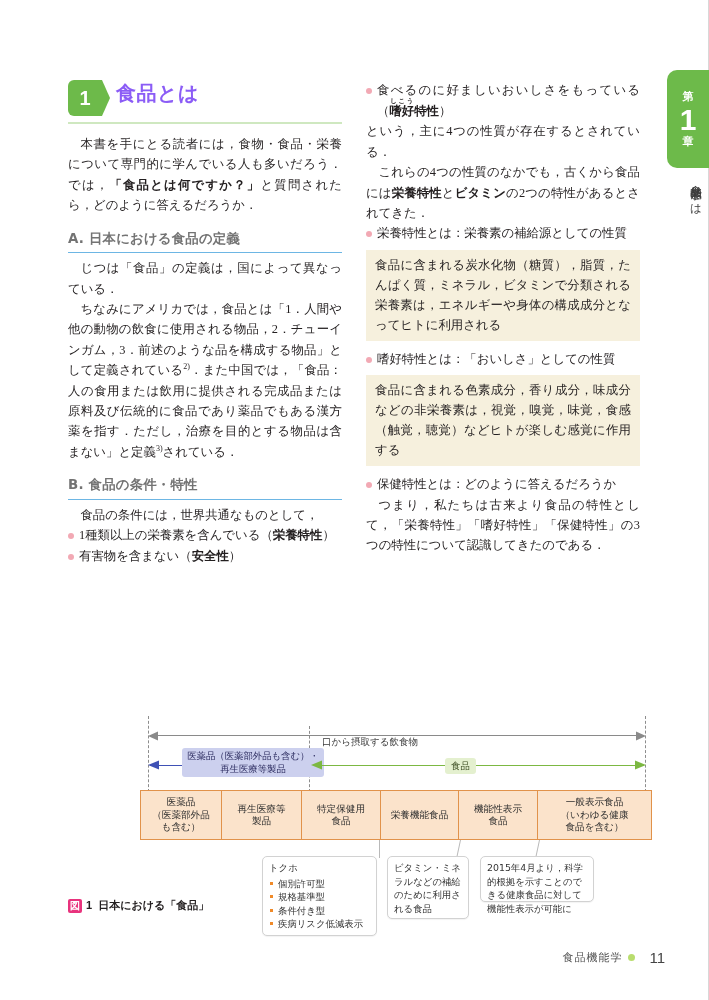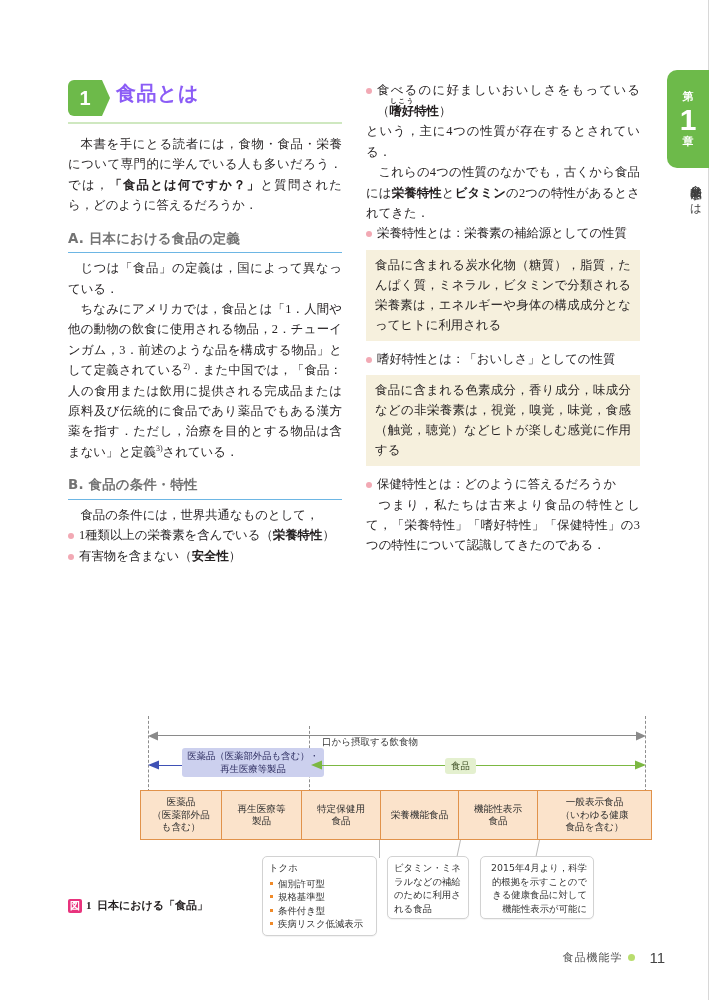--- a/index.html
+++ b/index.html
@@ -134,21 +134,21 @@
     font-family:"DejaVu Sans","Liberation Sans",sans-serif;font-size:9.4px;
     line-height:13.5px;color:#333;padding:4px 6px;box-sizing:border-box;
     box-shadow:0 1px 1px rgba(0,0,0,.05);
   }
   .callout ul{list-style:none;margin:2px 0 0 0;padding:0;}
   .callout ul li{position:relative;padding-left:9px;}
   .callout ul li:before{content:"";position:absolute;left:1px;top:5px;width:3px;height:3px;background:#f08a29;}
   .leader{position:absolute;width:1px;background:#b9b9b9;}
 
   .fig-caption{position:absolute;left:68px;top:898px;
-    font-family:Liberation Serif, serif;font-size:11px;font-weight:700;}
+    font-family:Liberation Sans, sans-serif;font-size:11px;font-weight:700;}
   .fig-caption .tag{
     display:inline-block;background:#e8337d;color:#fff;font-size:10px;
     padding:0 2px;border-radius:2px;margin-right:4px;
   }
 
   
   .footer{
     position:absolute;right:44px;bottom:34px;display:flex;align-items:center;
     font-family:"DejaVu Sans","Liberation Sans",sans-serif;
   }
@@ -274,21 +274,21 @@
       <ul>
         <li>個別許可型</li>
         <li>規格基準型</li>
         <li>条件付き型</li>
         <li>疾病リスク低減表示</li>
       </ul>
     </div>
 
     <div class="callout" style="left:247px;top:144px;width:82px;height:63px;">ビタミン・ミネラルなどの補給のために利用される食品</div>
 
-    <div class="callout" style="left:340px;top:144px;width:114px;height:63px;text-align:right;">2015年4月より，科学的根拠を示すことのできる健康食品に対して機能性表示が可能に</div>
+    <div class="callout" style="left:340px;top:144px;width:114px;height:46px;">2015年4月より，科学的根拠を示すことのできる健康食品に対して機能性表示が可能に</div>
   </div>
 
   <div class="fig-caption">
     <span class="tag">図</span><span>1</span>&nbsp;&nbsp;<span>日本における「食品」</span>
   </div>
 
   <div class="footer">
     <span class="f-txt">食品機能学</span>
     <span class="f-dot"></span>
     <span class="f-num">11</span>

